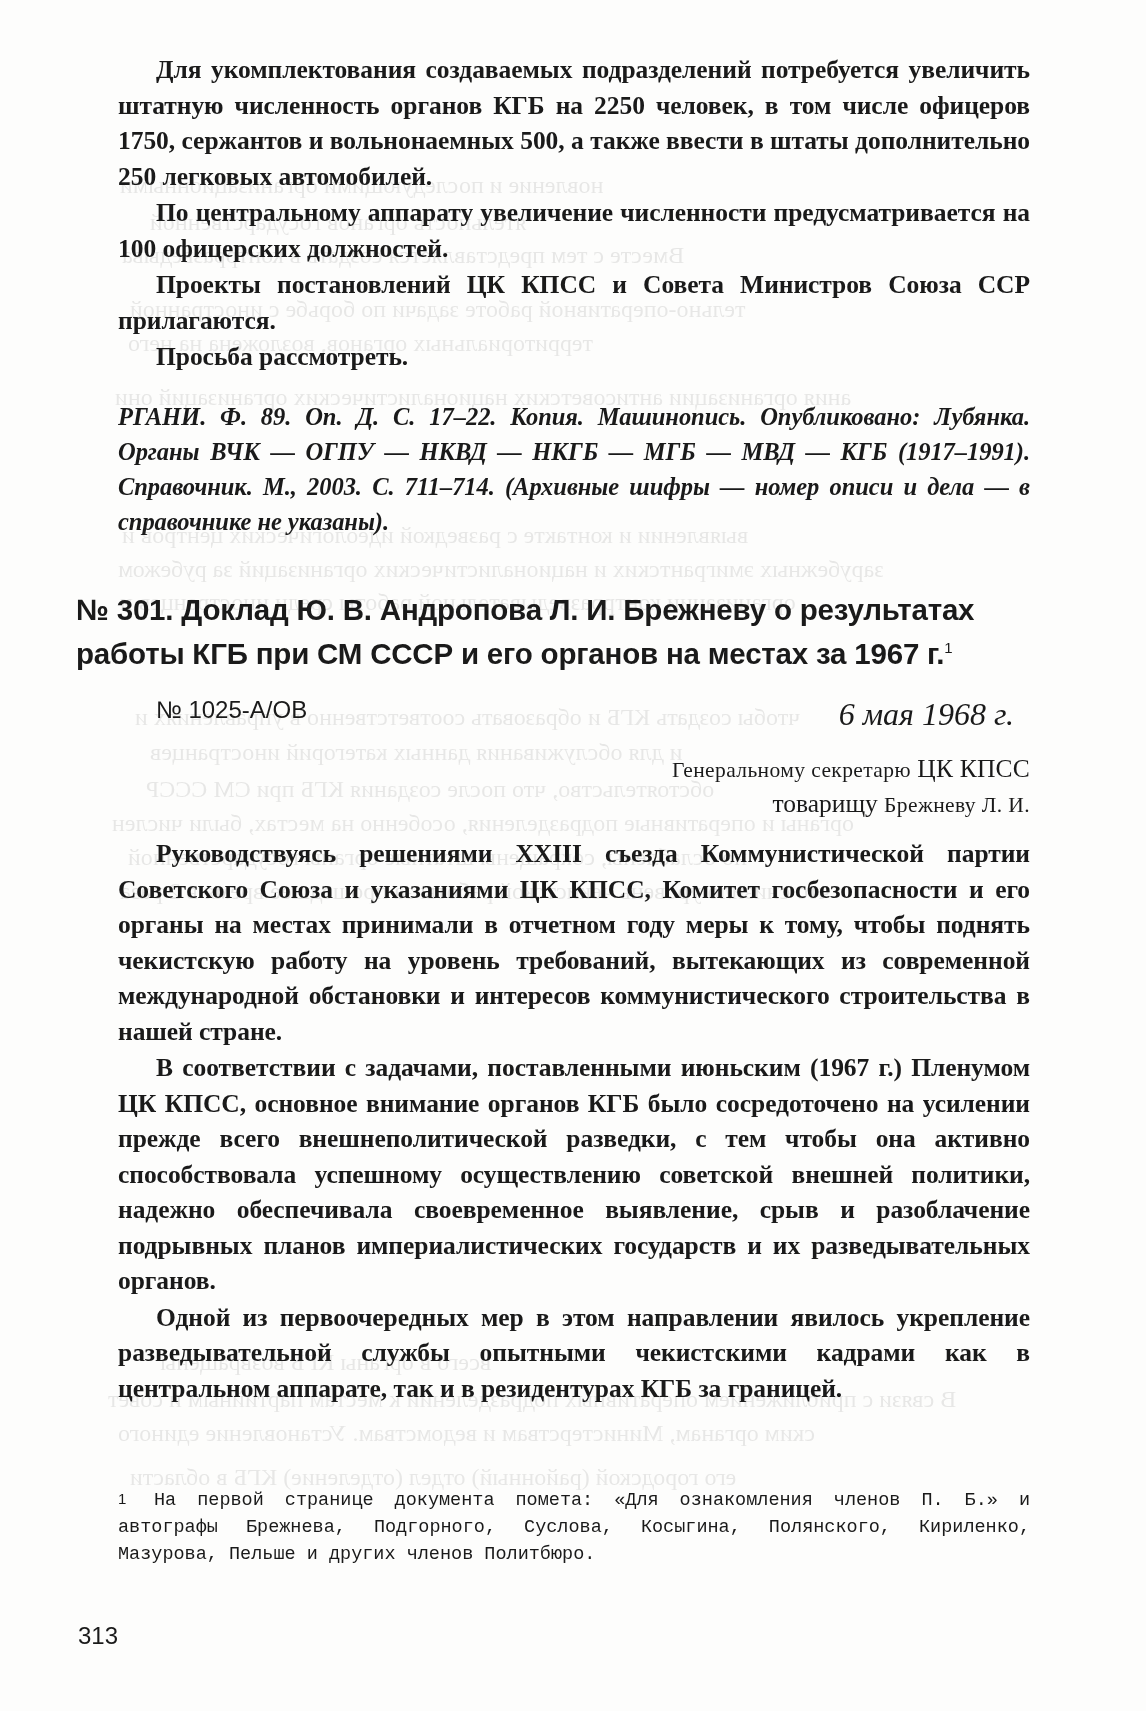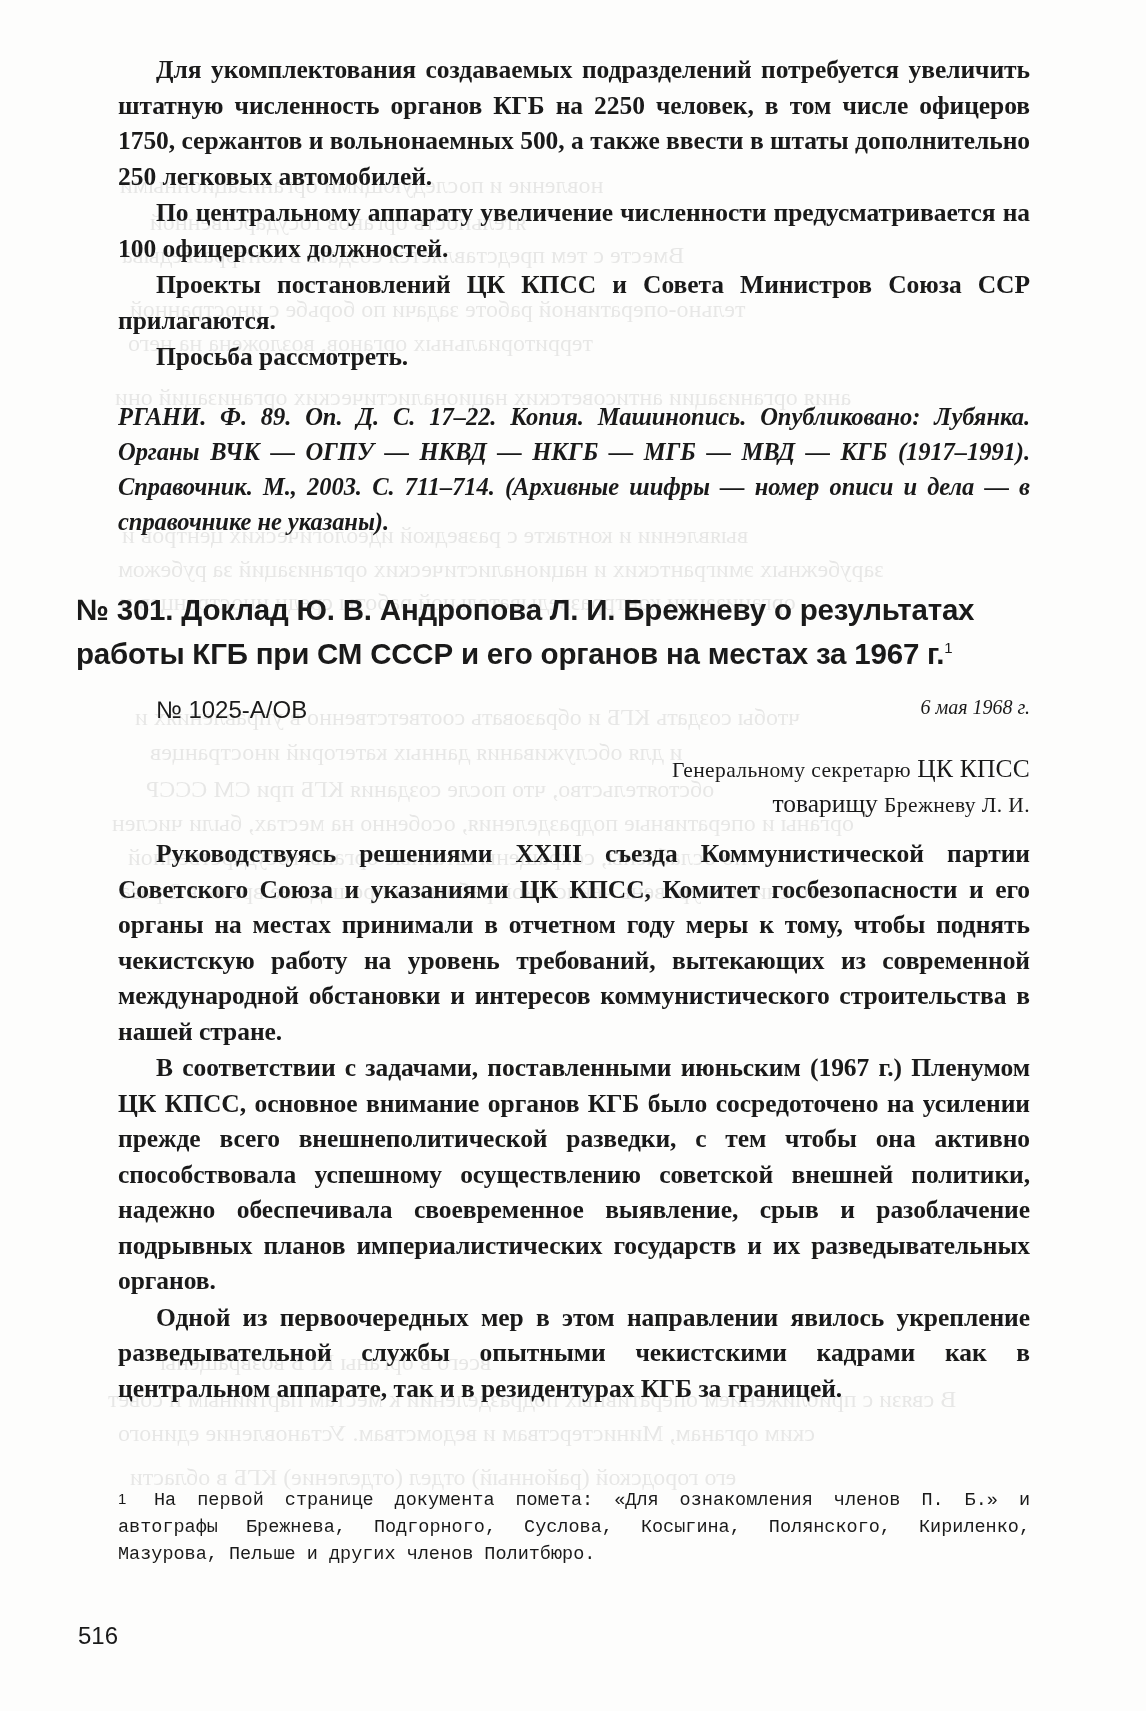--- a/index.html
+++ b/index.html
@@ -70,24 +70,24 @@
   }
   .meta-num {
     position: absolute;
     left: 38px;
     top: 0;
     font-family: "Liberation Sans", sans-serif;
     font-size: 24px;
   }
   .meta-date {
     position: absolute;
-    right: 0;
+    right: 16px;
     top: 0;
     font-style: italic;
-    font-size: 20px;
+    font-size: 32px;
   }
 
   .secrecy {
     margin-top: 10px;
     font-style: italic;
     font-size: 24.5px;
     line-height: 32px;
   }
   .secrecy div { white-space: nowrap; }
 
@@ -212,15 +212,15 @@
       <p>Одной из первоочередных мер в этом направлении явилось укрепление разведывательной службы опытными чекистскими кадрами как в центральном аппарате, так и в резидентурах КГБ за границей.</p>
     </div>
 
   </div>
 
   <div class="footnote">
     <span class="fn-mark">1</span>
     <span class="fn-body">На первой странице документа помета: «Для ознакомления членов П. Б.» и автографы Брежнева, Подгорного, Суслова, Косыгина, Полянского, Кириленко, Мазурова, Пельше и других членов Политбюро.</span>
   </div>
 
-  <div class="page-number">516</div>
+  <div class="page-number">313</div>
 
 </div>
 
 </body></html>

